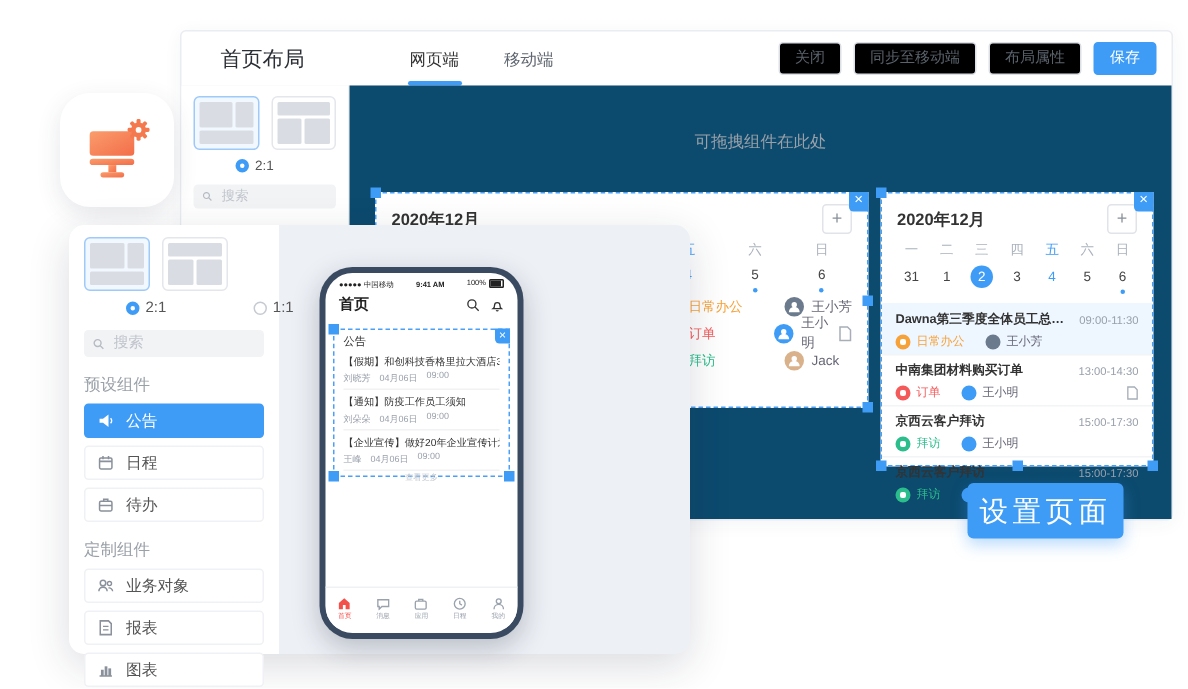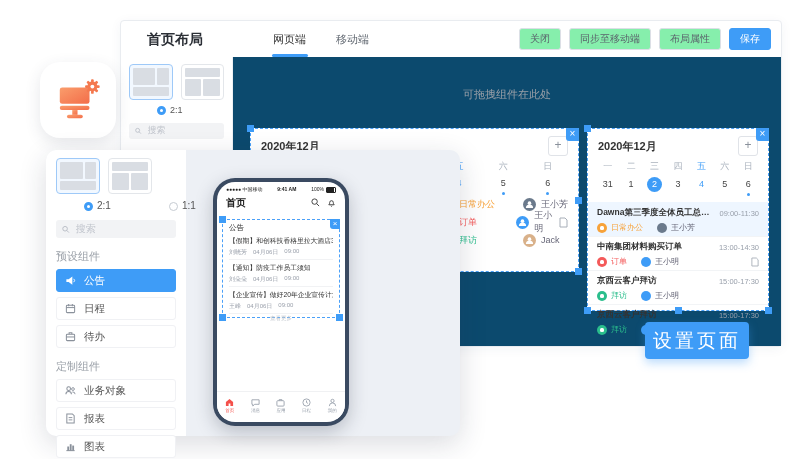--- a/index.html
+++ b/index.html
@@ -4,48 +4,48 @@
 <style>
   html,body{margin:0;padding:0}
   body{width:792px;height:459px;position:relative;overflow:hidden;background:#fff;
        font-family:"Liberation Sans","DejaVu Sans",sans-serif;color:#333;}
   svg{display:block}
 
   
   .window{position:absolute;left:120px;top:20px;width:660px;height:325px;background:#fff;
           border:1px solid #e9ecf0;border-radius:4px;box-shadow:0 2px 12px rgba(40,60,90,.05);}
   .win-header{position:relative;height:36px;border-bottom:1px solid #eef0f3;}
-  .win-title{position:absolute;left:26px;top:10px;font-size:14px;font-weight:bold;color:#2b2f36;}
+  .win-title{position:absolute;left:26px;top:10px;font-size:14px;font-weight:normal;color:#2b2f36;}
   .tabs{position:absolute;left:152px;top:0;height:36px;display:flex;gap:30px;}
   .tab{position:relative;display:flex;align-items:center;height:100%;font-size:11px;color:#606770;cursor:pointer;}
   .tab.active{color:#333;}
   .tab.active::after{content:"";position:absolute;bottom:0;left:50%;transform:translateX(-50%);
                      width:36px;height:3px;border-radius:2px;background:#3e9cf7;}
   .win-actions{position:absolute;right:10px;top:7px;display:flex;gap:8px;}
-  .btn{font-size:10px;color:#5a626b;border:1px solid #dcdfe6;background:#86efac;border-radius:3px;
+  .btn{font-size:10px;color:#5a626b;border:1px solid #dcdfe6;background:#000000;border-radius:3px;
        padding:0 10px;height:22px;line-height:20px;cursor:pointer;white-space:nowrap;}
   .btn.primary{background:#3e9cf7;border-color:#3e9cf7;color:#fff;}
 
   
   .bg-sidebar{position:absolute;left:0;top:36px;bottom:0;width:112px;background:#fff;
               border-right:1px solid #eef0f3;padding:7px 8px;box-sizing:border-box;}
   .thumb-row{display:flex;gap:8px;}
   .thumb{width:44px;height:36px;border:1px solid #e3e6ea;border-radius:4px;background:#fff;
          padding:3px;box-sizing:border-box;cursor:pointer;}
   .thumb.sel{border-color:#9ec9f8;background:#f2f8ff;}
   .t-grid{width:100%;height:100%;display:grid;gap:2px;}
   .t21{grid-template-columns:2fr 1fr;grid-template-rows:2fr 1fr;}
   .t21 .a{grid-row:1;grid-column:1;background:#d9dde3;border-radius:1px;}
   .t21 .b{grid-row:1;grid-column:2;background:#d9dde3;border-radius:1px;}
   .t21 .c{grid-column:1/3;background:#d9dde3;border-radius:1px;}
   .t11{grid-template-columns:1fr 1fr;grid-template-rows:1fr 2fr;}
   .t11 .a{grid-column:1/3;background:#d9dde3;border-radius:1px;}
   .t11 .b,.t11 .c{background:#d9dde3;border-radius:1px;}
   .radio-row{display:flex;gap:26px;margin-top:5px;font-size:9px;color:#555;}
-  .radio{display:flex;align-items:flex-end;gap:4px;cursor:pointer;padding-left:28px;}
+  .radio{display:flex;align-items:center;gap:4px;cursor:pointer;padding-left:28px;}
   .rdot{width:9px;height:9px;border-radius:50%;border:1px solid #c6cbd2;background:#fff;box-sizing:border-box;}
   .rdot.on{border:3px solid #3e9cf7;}
   .search{margin-top:8px;height:16px;background:#f2f3f5;border-radius:3px;display:flex;align-items:center;
           gap:4px;padding:0 6px;}
   .search input{border:0;background:transparent;outline:0;font-size:9px;width:100%;color:#666;
                 font-family:Liberation Mono, monospace;}
   .search input::placeholder{color:#c0c4cc;}
   .grp-label{margin-top:10px;font-size:11px;color:#9aa0a8;}
   .side-item{margin-top:6px;height:20px;display:flex;align-items:center;gap:7px;font-size:10px;
              color:#555;border-radius:3px;padding:0 7px;background:#fff;border:1px solid #f0f1f4;cursor:pointer;}

